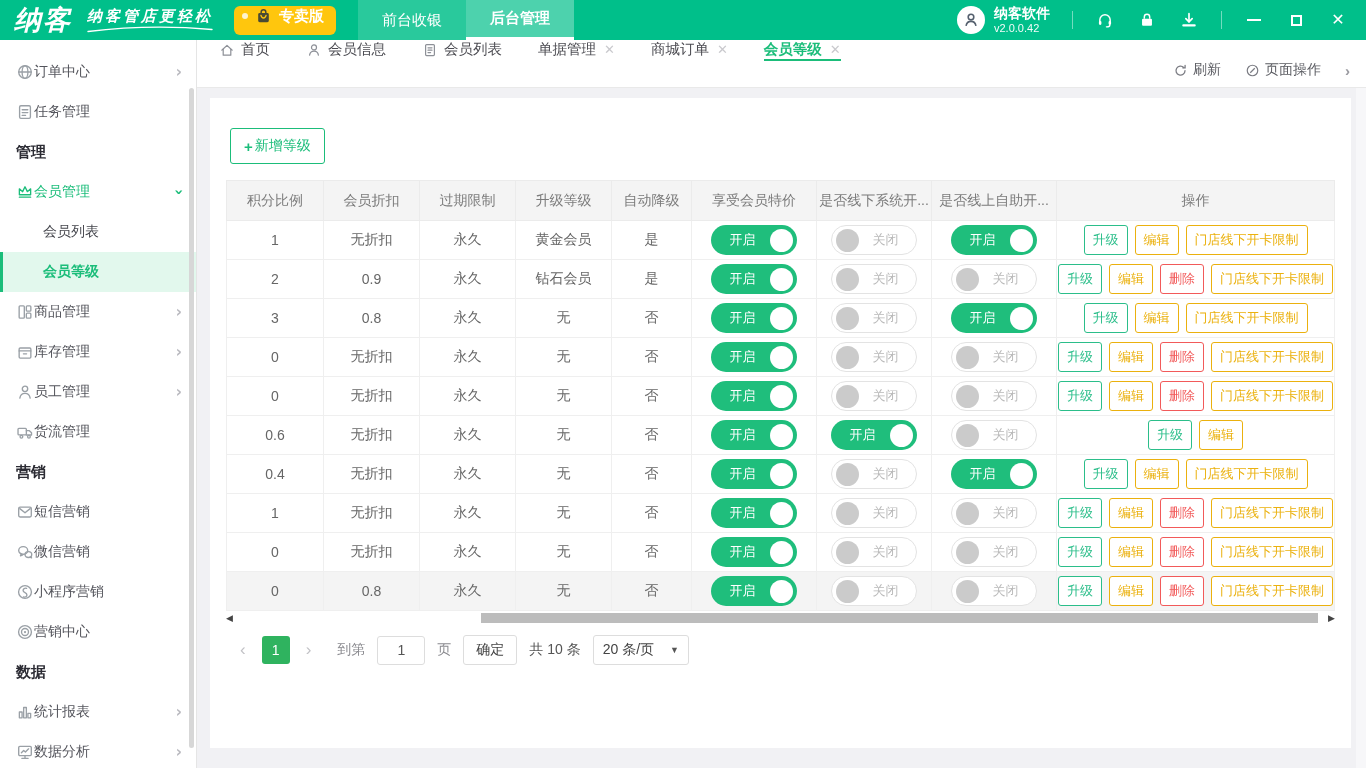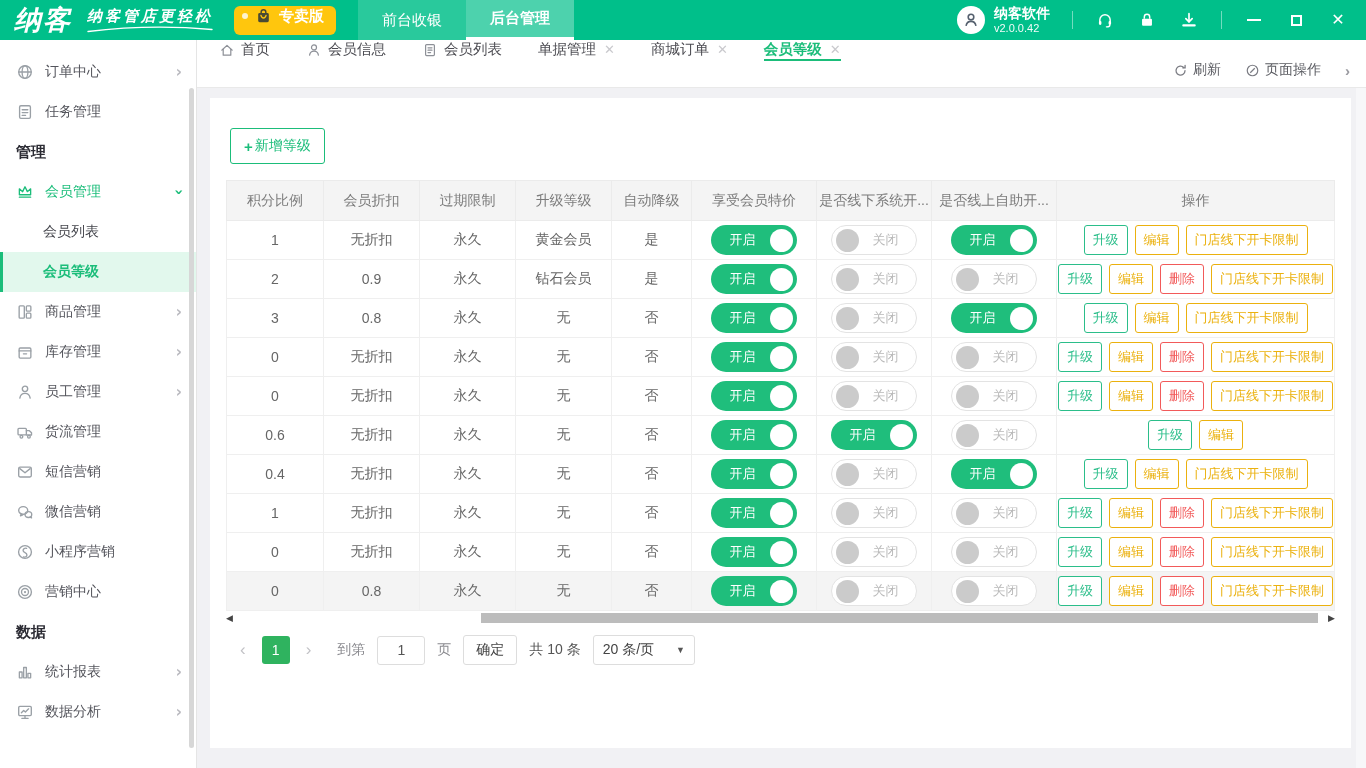--- a/index.html
+++ b/index.html
@@ -31,21 +31,21 @@
   .tb-ic { width:20px; height:20px; color:#fff; cursor:pointer; display:flex; align-items:center; justify-content:center; }
   .tb-ic svg { width:18px; height:18px; }
   .wc-min { width:14px; height:2px; background:#fff; }
   .wc-max { width:11px; height:11px; border:2px solid #fff; }
   .wc-close { font-size:16px; line-height:1; }
 
   
   .app { display:flex; height:728px; }
   .sidebar { width:197px; background:#fff; border-right:1px solid #e5e5e5; position:relative;
     padding-top:12px; overflow:hidden; flex:none; }
-  .side-item { height:40px; display:flex; align-items:center; gap:11px; padding:0 14px 0 16px;
+  .side-item { height:40px; display:flex; align-items:center; padding:0 14px 0 16px;
     font-size:14px; color:#54555c; cursor:pointer; }
   .side-section { height:40px; display:flex; align-items:center; padding:0 16px; font-size:15px;
     font-weight:bold; color:#2c2c34; }
   .s-icon { width:18px; height:18px; color:#9aa0a6; flex:none; display:flex; }
   .s-icon svg { width:18px; height:18px; }
   .s-label { flex:1; white-space:nowrap; }
   .s-chev { color:#b9b9bf; font-size:15px; font-weight:bold; font-family:"DejaVu Sans",sans-serif; }
   .s-chev.down { transform:rotate(90deg); color:#1bbd7a; }
   .side-item.act-top { color:#1bbd7a; }
   .side-item.act-top .s-icon { color:#1bbd7a; }
@@ -111,21 +111,21 @@
   .pager { display:flex; align-items:center; gap:12px; margin-top:10px; padding-left:10px;
     color:#8a8a8f; font-size:14px; }
   .pg-arrow { color:#c2c2c6; font-size:17px; cursor:pointer; padding:0 4px; }
   .pg-num { width:28px; height:28px; background:#2fb35f; color:#fff; border-radius:3px;
     display:flex; align-items:center; justify-content:center; font-size:14px; cursor:pointer; }
   .goto-input { width:48px; height:29px; border:1px solid #ddd; border-radius:3px; text-align:center;
     font-size:14px; color:#555; font-family:inherit; }
   .confirm-btn { height:30px; padding:0 12px; background:#fff; border:1px solid #ddd; border-radius:3px;
     color:#444; font-size:14px; cursor:pointer; font-family:inherit; }
   .size-select { height:30px; border:1px solid #ddd; border-radius:3px; display:flex; align-items:center;
-    gap:22px; padding:0 9px; color:#444; cursor:pointer; }
+    gap:16px; padding:0 9px; color:#444; cursor:pointer; }
   .size-caret { font-size:9px; color:#555; }
 </style>
 </head>
 <body>
 
 <div class="titlebar">
   <div class="logo-wrap">
     <div class="logo">纳客</div>
     <div class="tagline-wrap">
       <div class="tagline">纳客管店更轻松</div>
@@ -268,20 +268,21 @@
           <span class="s-icon">
             <svg viewBox="0 0 16 16" fill="none" stroke="currentColor" stroke-width="1.2" stroke-linecap="round" stroke-linejoin="round">
               <rect x="1.8" y="4.8" width="7.4" height="5.8" rx="0.8"></rect>
               <path d="M9.2 6.8h2.7l1.9 1.9v2h-4.6"></path>
               <circle cx="4.8" cy="12.2" r="1.2"></circle>
               <circle cx="11.5" cy="12.2" r="1.2"></circle>
             </svg>
           </span>
           <span class="s-label">货流管理</span>
         </div>
+        <div class="side-section">营销</div>
         <div class="side-item">
           <span class="s-icon">
             <svg viewBox="0 0 16 16" fill="none" stroke="currentColor" stroke-width="1.2" stroke-linecap="round" stroke-linejoin="round">
               <rect x="2.4" y="3.6" width="11.2" height="8.8" rx="1.2"></rect>
               <path d="M3.4 5l4.6 3.7L12.6 5"></path>
             </svg>
           </span>
           <span class="s-label">短信营销</span>
         </div>
         <div class="side-item">

